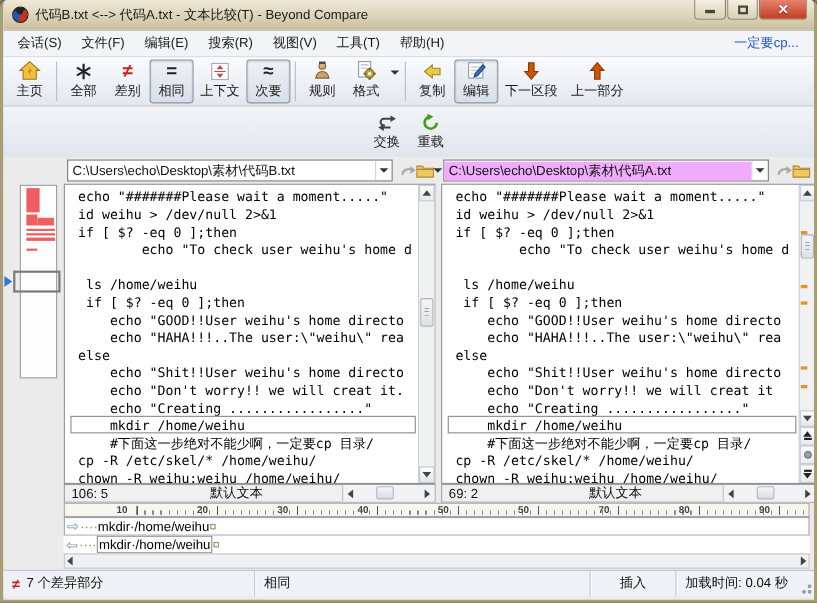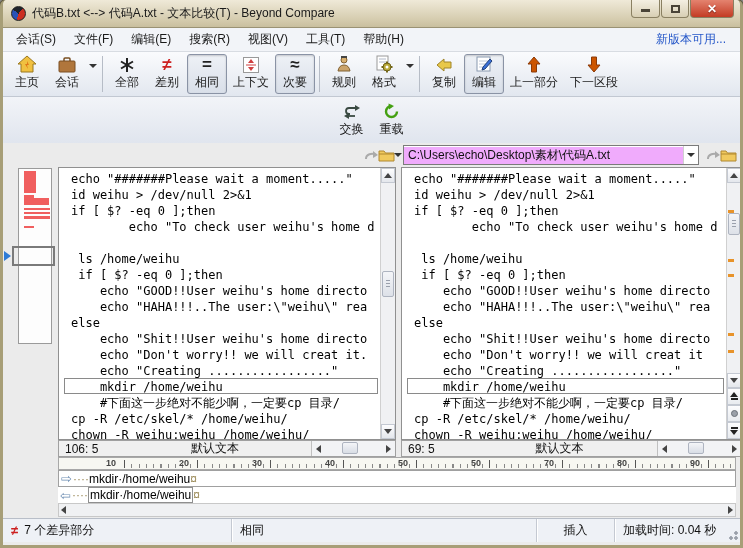--- a/index.html
+++ b/index.html
@@ -156,44 +156,32 @@
 
   <div class="menubar">
     <span class="menu-item">会话(S)</span>
     <span class="menu-item">文件(F)</span>
     <span class="menu-item">编辑(E)</span>
     <span class="menu-item">搜索(R)</span>
     <span class="menu-item">视图(V)</span>
     <span class="menu-item">工具(T)</span>
     <span class="menu-item">帮助(H)</span>
     <span class="menu-spacer"></span>
-    <span class="update-link">新版本可用...</span>
+    <span class="update-link">一定要cp...</span>
   </div>
 
   <div class="toolbar row1">
     <div class="tbtn">
       <span class="ico">
         <svg width="20" height="18" viewBox="0 0 20 18">
             <path d="M10 1 L19 9 H16 V17 H4 V9 H1 Z" fill="#f0c040" stroke="#9a7820"></path>
             <path d="M10 6 l2 4 h-2 l1 4 -3 -5 h2 z" fill="#e07818"></path>
           </svg>
       </span>
       <span>主页</span>
-    </div>
-    <div class="dropwrap">
-      <div class="tbtn">
-        <span class="ico">
-          <svg width="20" height="17" viewBox="0 0 20 17">
-              <rect x="2" y="5" width="16" height="11" rx="1" fill="#b0763c" stroke="#7a4f22"></rect>
-              <path d="M7 5 V3 a1 1 0 0 1 1 -1 h4 a1 1 0 0 1 1 1 V5" fill="none" stroke="#7a4f22" stroke-width="1.5"></path>
-            </svg>
-        </span>
-        <span>会话</span>
-      </div>
-      <span class="droparrow"></span>
     </div>
     <div class="tsep"></div>
     <div class="tbtn">
       <span class="ico">
         <svg width="16" height="16" viewBox="0 0 16 16">
             <g stroke="#222" stroke-width="2">
               <line x1="8" y1="1" x2="8" y2="15"></line>
               <line x1="2" y1="4.5" x2="14" y2="11.5"></line>
               <line x1="14" y1="4.5" x2="2" y2="11.5"></line>
             </g>
@@ -271,32 +259,32 @@
             <line x1="4" y1="9" x2="13" y2="9" stroke="#c0c8d8"></line>
             <line x1="4" y1="12" x2="10" y2="12" stroke="#c0c8d8"></line>
             <path d="M8 12 L15 4 L17 6 L10 14 L7 15 Z" fill="#3a6fd8" stroke="#20407a"></path>
           </svg>
       </span>
       <span>编辑</span>
     </div>
     <div class="tbtn">
       <span class="ico">
         <svg width="16" height="17" viewBox="0 0 16 17">
+            <path d="M8 16 L2 9 H5.5 V1 H10.5 V9 H14 Z" fill="#cc5500" stroke="#8a3a08"></path>
+          </svg>
+      </span>
+      <span>下一区段</span>
+    </div>
+    <div class="tbtn">
+      <span class="ico">
+        <svg width="16" height="17" viewBox="0 0 16 17">
             <path d="M8 1 L14 8 H10.5 V16 H5.5 V8 H2 Z" fill="#cc5500" stroke="#8a3a08"></path>
           </svg>
       </span>
       <span>上一部分</span>
-    </div>
-    <div class="tbtn">
-      <span class="ico">
-        <svg width="16" height="17" viewBox="0 0 16 17">
-            <path d="M8 16 L2 9 H5.5 V1 H10.5 V9 H14 Z" fill="#cc5500" stroke="#8a3a08"></path>
-          </svg>
-      </span>
-      <span>下一区段</span>
     </div>
   </div>
 
   <div class="toolbar row2">
     <div class="tbtn">
       <span class="ico">
         <svg width="18" height="16" viewBox="0 0 18 16">
             <path d="M14 4 H6 a3 3 0 0 0 0 6 h1" fill="none" stroke="#3a4a42" stroke-width="1.8"></path>
             <path d="M12 1 L17 4 L12 7 Z" fill="#3a4a42"></path>
             <path d="M4 12 h8" fill="none" stroke="#3a4a42" stroke-width="1.8"></path>
@@ -310,20 +298,26 @@
         <svg width="17" height="17" viewBox="0 0 17 17">
             <path d="M14 8.5 A5.5 5.5 0 1 1 8.5 3" fill="none" stroke="#44a012" stroke-width="2.4"></path>
             <path d="M5.5 0.5 L11 3 L6 6.5 Z" fill="#44a012"></path>
           </svg>
       </span>
       <span>重载</span>
     </div>
   </div>
 
   <div class="pathrow">
+    <div class="combo" style="left:58px;width:296px;">
+      <span class="ctext">C:\Users\echo\Desktop\素材\代码B.txt</span>
+      <span class="cbtn">
+          <span class="carrow"></span>
+        </span>
+    </div>
     <span class="pico" style="left:359px;">
       <svg width="15" height="13" viewBox="0 0 15 13">
           <path d="M2 10 A6 5 0 0 1 12 6" fill="none" stroke="#aaa" stroke-width="2"></path>
           <path d="M9 2 L14 6 L9 9 Z" fill="#aaa"></path>
         </svg>
     </span>
     <span class="pico" style="left:374px;">
       <svg width="17" height="14" viewBox="0 0 17 14">
           <path d="M1 3 h5 l1.5 2 H16 V13 H1 Z" fill="#f0c95e" stroke="#b08830"></path>
           <path d="M1 6 H16" stroke="#b08830"></path>
@@ -467,21 +461,21 @@
         </span>
       <span class="mh-track">
           <span class="mh-thumb"></span>
         </span>
       <span class="mh-btn">
           <span class="tri-right"></span>
         </span>
     </span>
   </div>
   <div class="pfooter right">
-    <span class="pf-pos">69: 5</span>
+    <span class="pf-pos">69: 2</span>
     <span class="pf-syntax">默认文本</span>
     <span class="minihs">
       <span class="mh-btn">
           <span class="tri-left"></span>
         </span>
       <span class="mh-track">
           <span class="mh-thumb"></span>
         </span>
       <span class="mh-btn">
           <span class="tri-right"></span>

